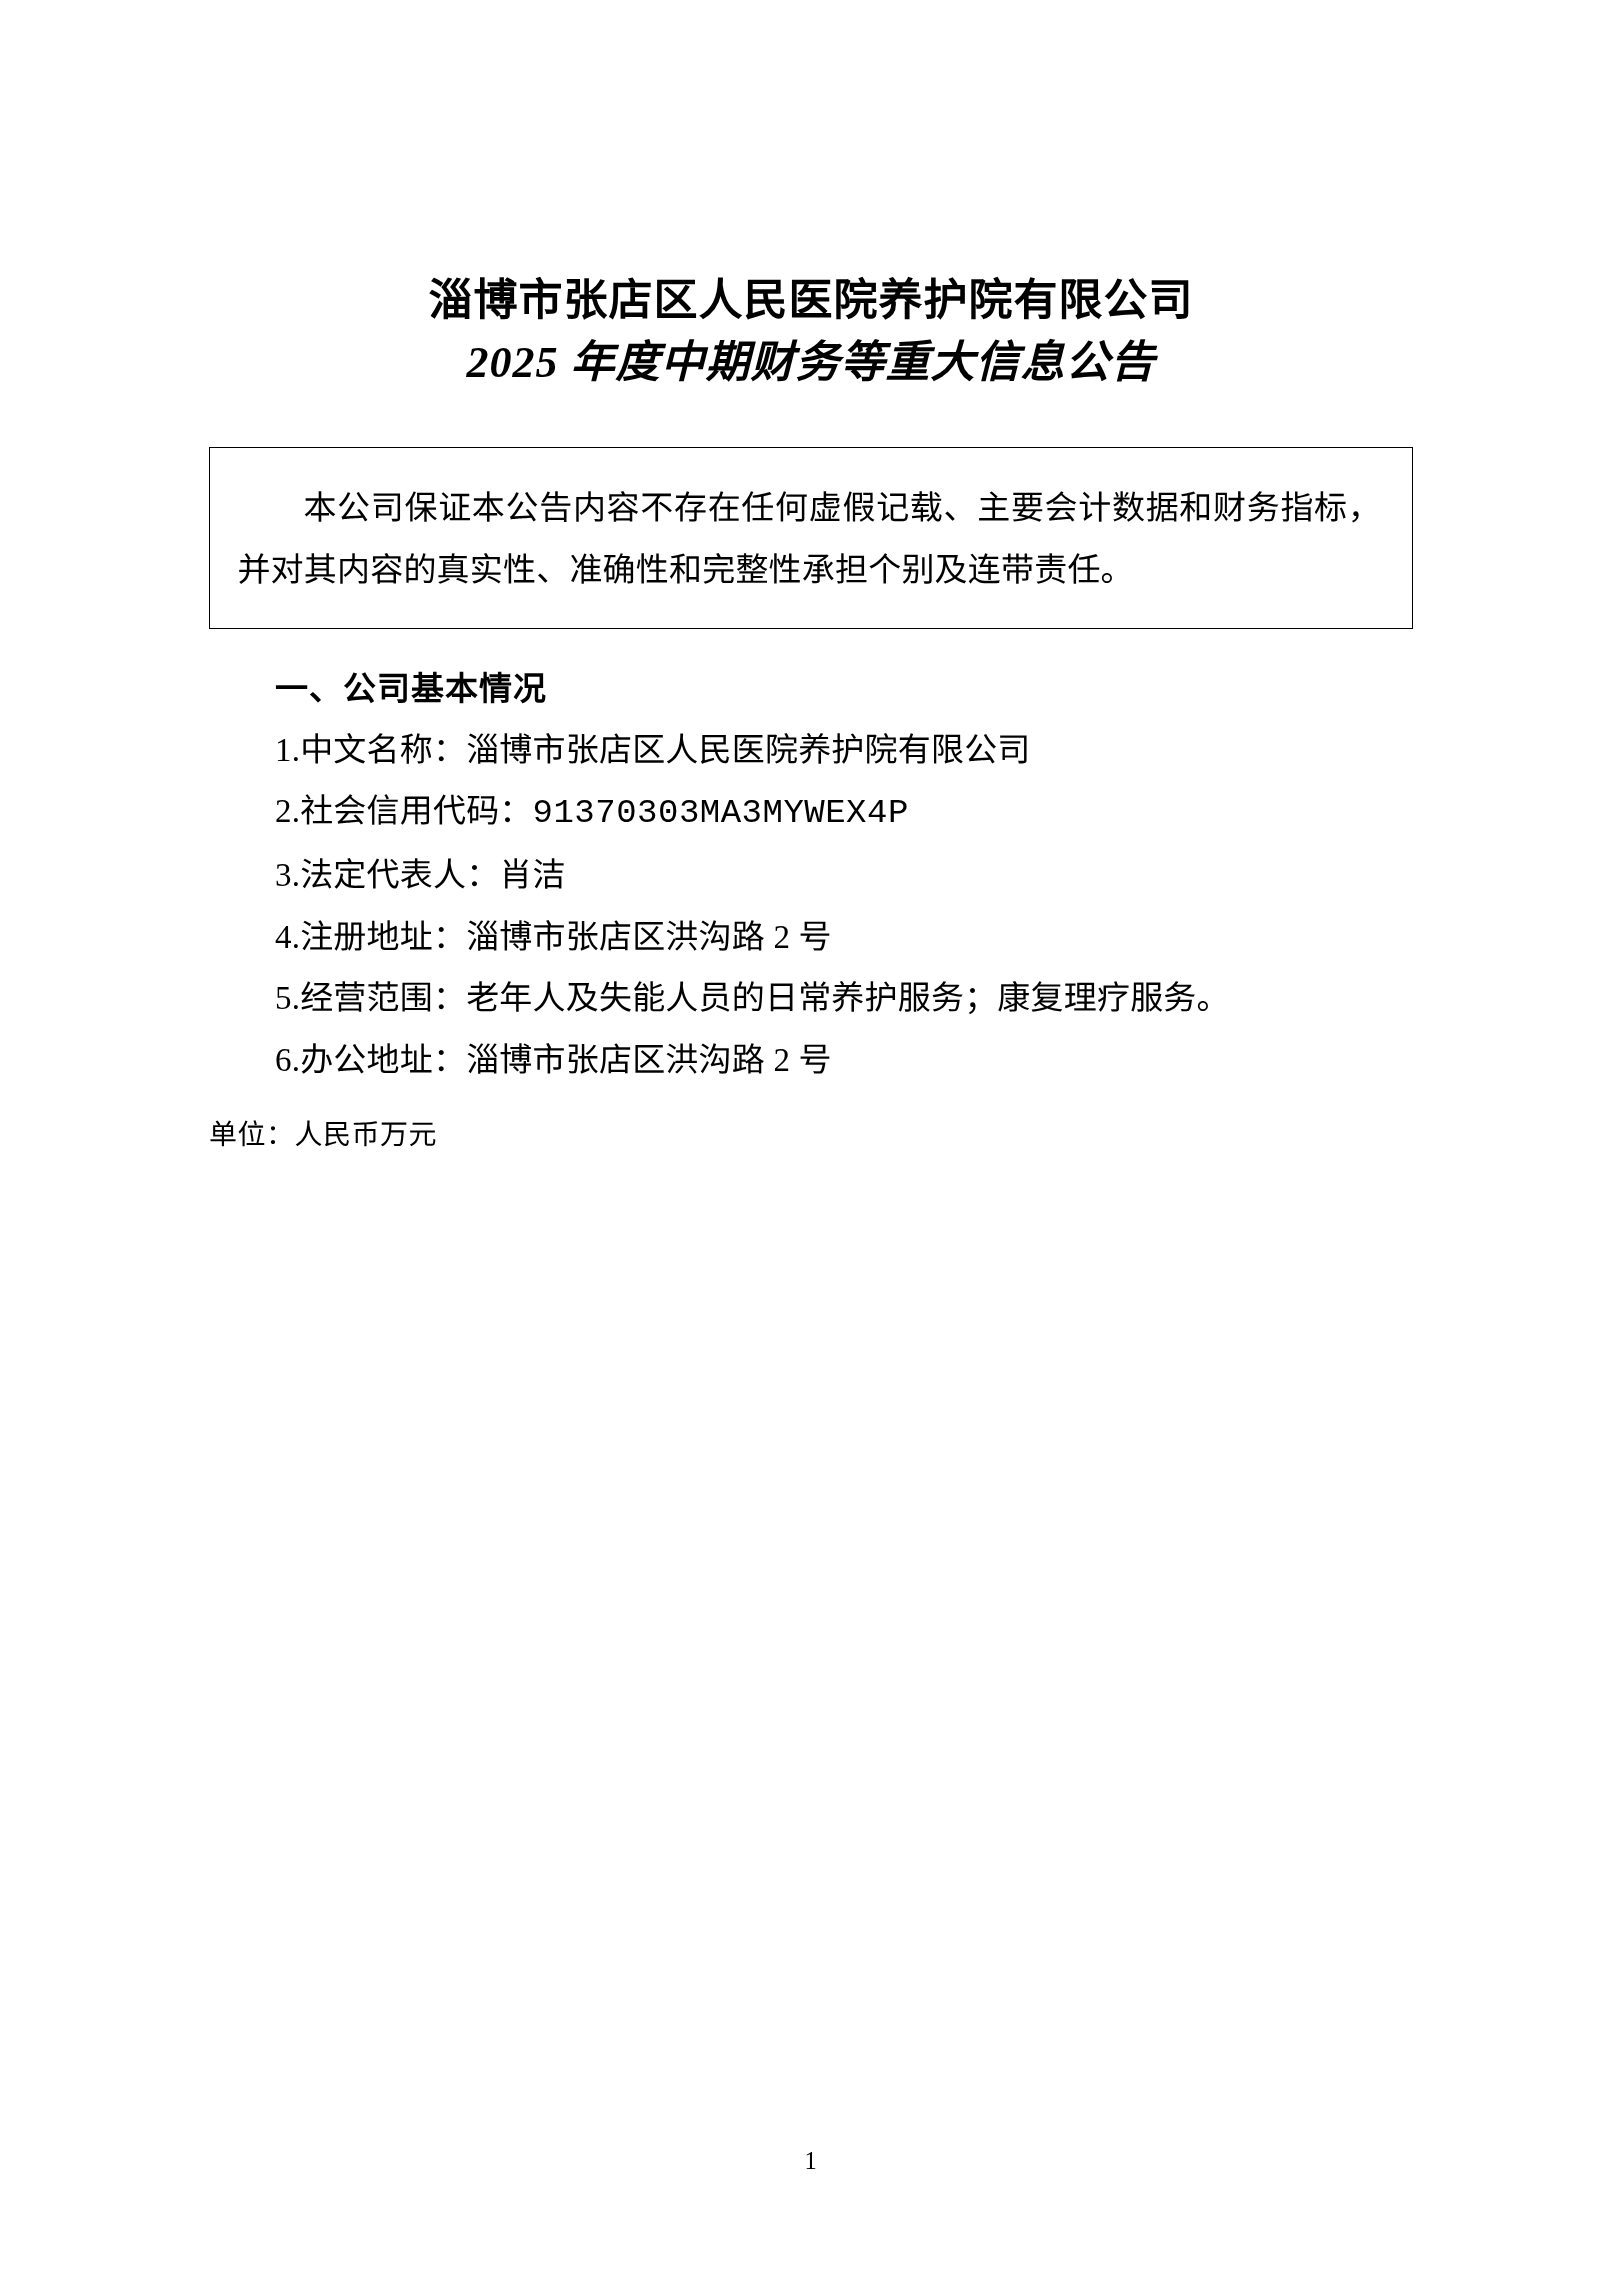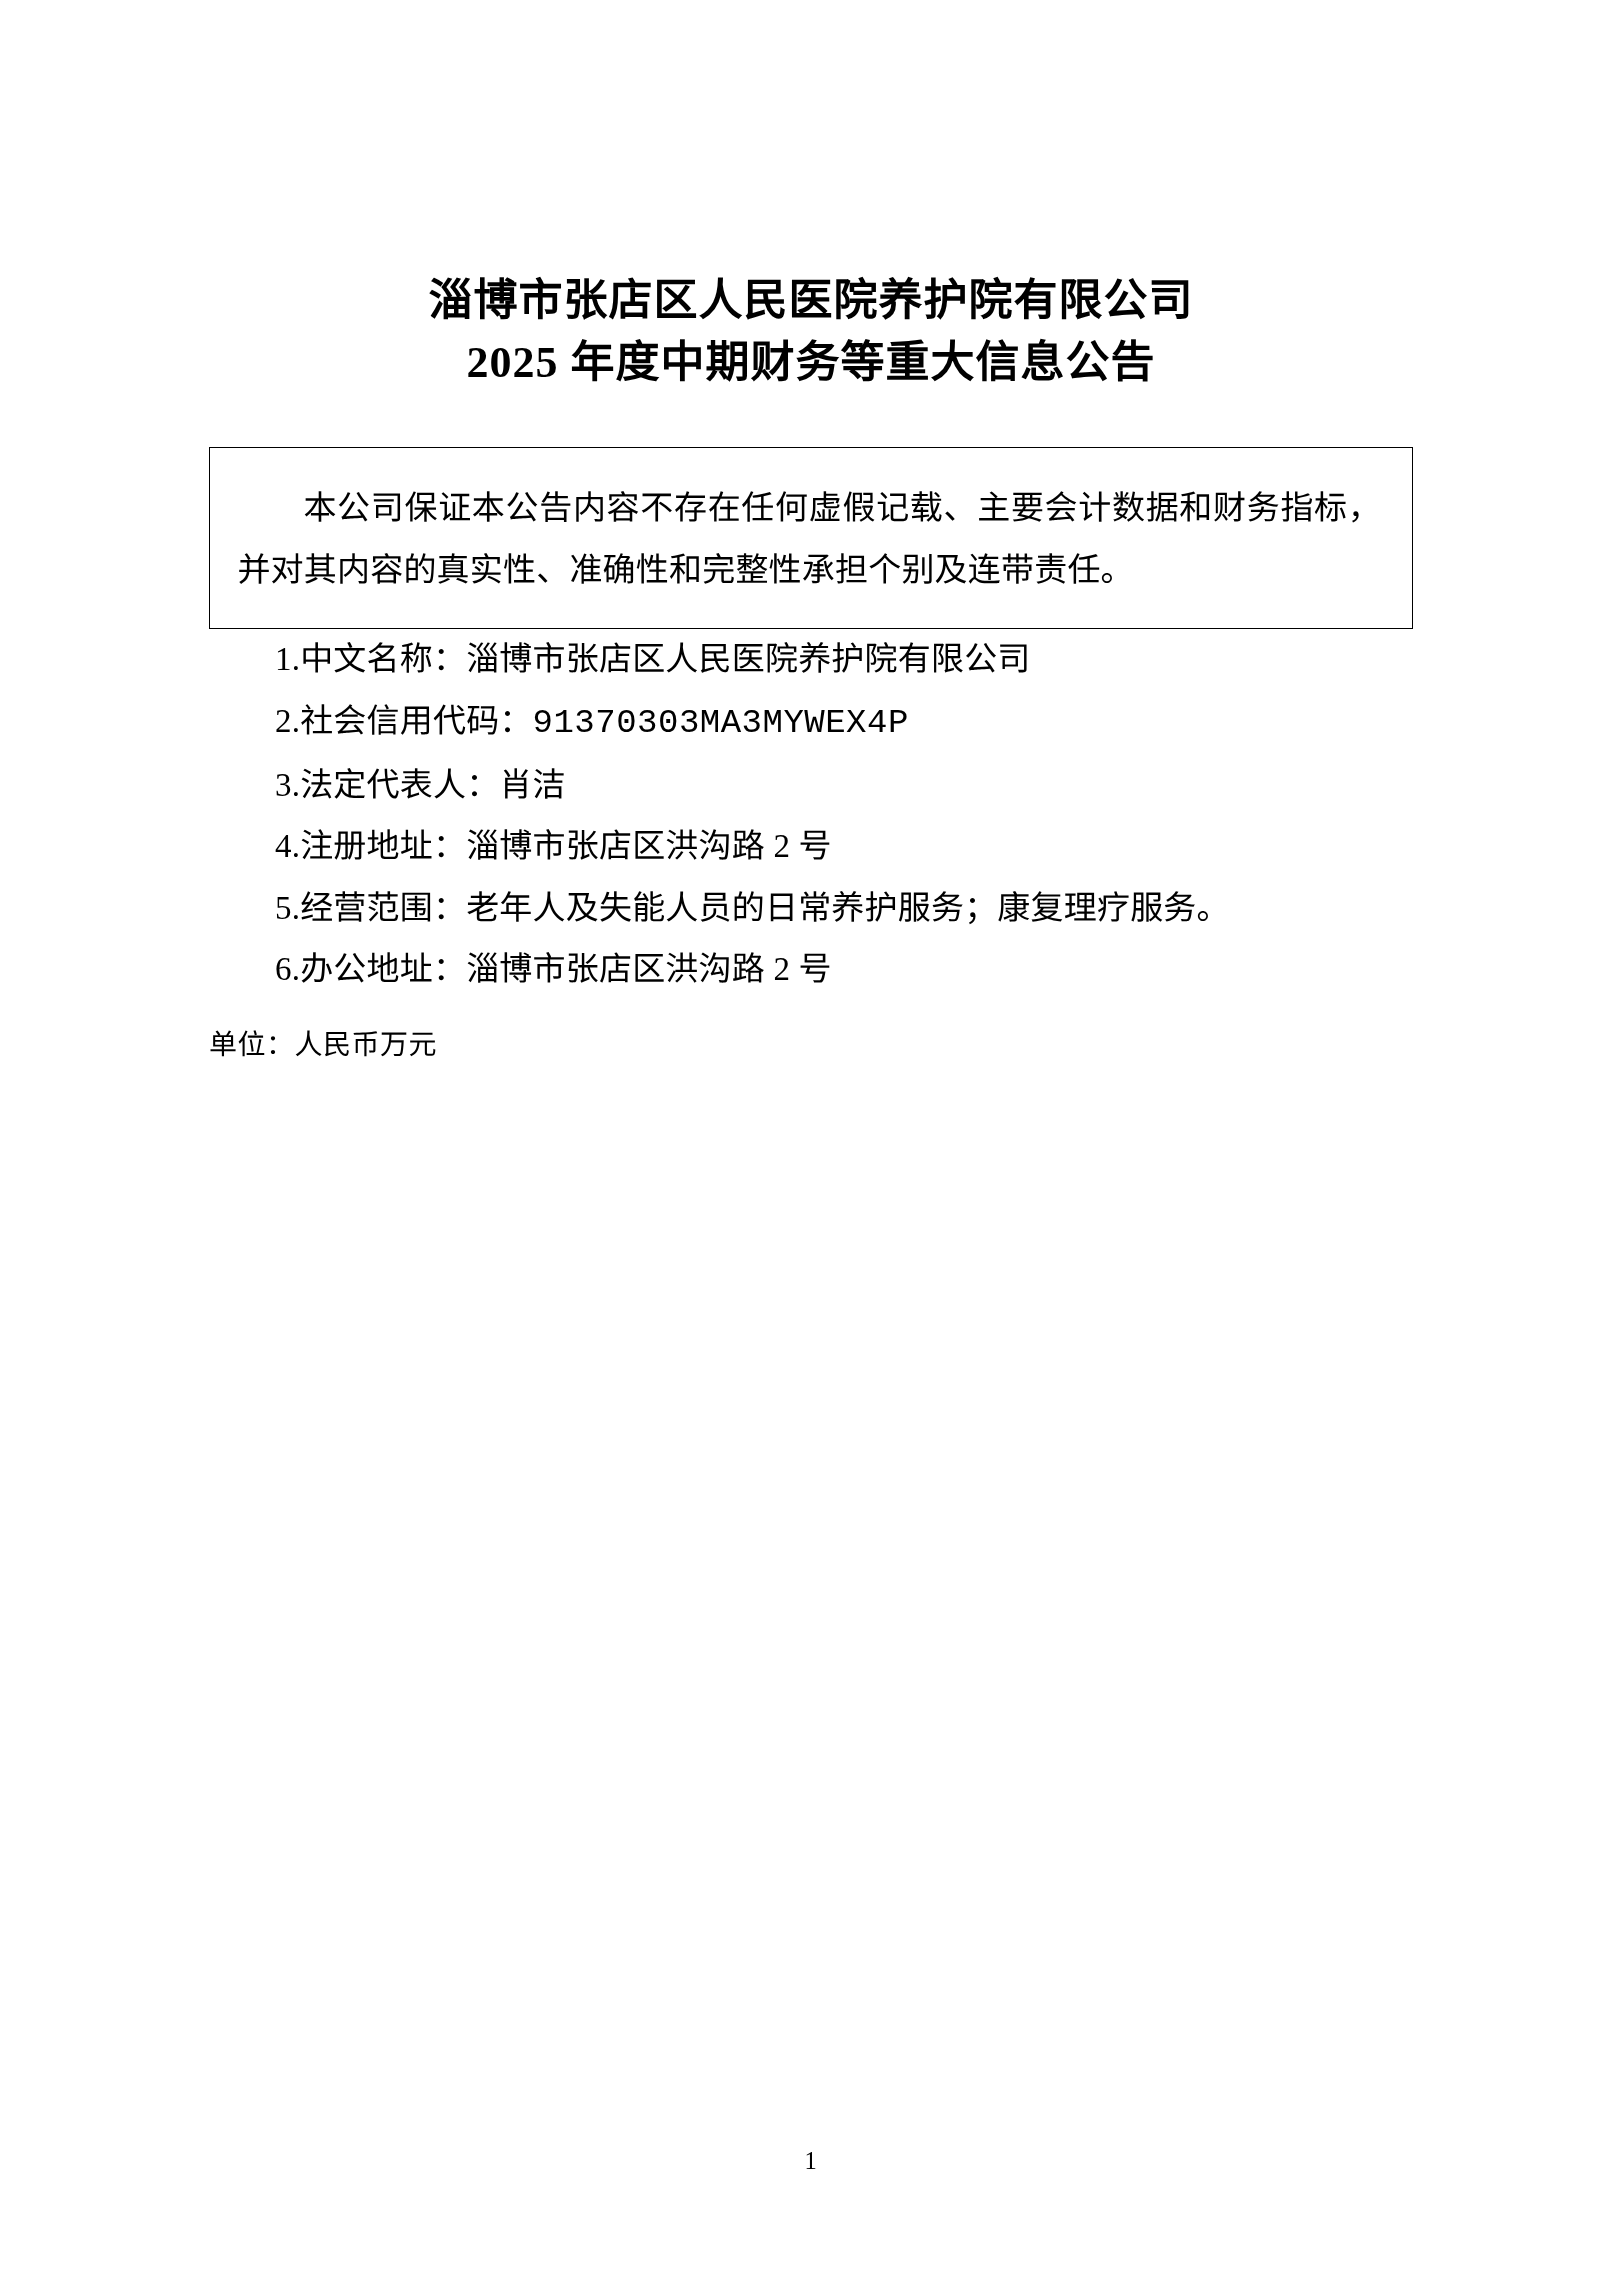--- a/index.html
+++ b/index.html
@@ -33,21 +33,21 @@
   .doc-title {
     text-align: center;
     font-weight: bold;
     font-size: 44px;
     line-height: 1.42;
     letter-spacing: 1px;
     margin-top: 270px;
     font-family: "Liberation Serif", "DejaVu Serif", serif;
   }
   .doc-title .line1 { display: block; }
-  .doc-title .line2 { display: block; }
+  .doc-title .line2 { display: block; font-style: italic; }
 
   
   .statement-box {
     border: 1px solid #000;
     margin-top: 52px;
     padding: 29px 31px 27.4px 27.4px;
     box-sizing: border-box;
   }
   .statement-text {
     font-size: 33px;
@@ -124,20 +124,21 @@
 
     <div class="doc-title">
       <span class="line1">淄博市张店区人民医院养护院有限公司</span>
       <span class="line2">2025 年度中期财务等重大信息公告</span>
     </div>
 
     <div class="statement-box">
       <div class="statement-text">本公司保证本公告内容不存在任何虚假记载、主要会计数据和财务指标，并对其内容的真实性、准确性和完整性承担个别及连带责任。</div>
     </div>
 
+    <div class="section-heading">一、公司基本情况</div>
 
     <div class="para indent">
       <span>1.中文名称：</span><span>淄博市张店区人民医院养护院有限公司</span>
     </div>
 
     <div class="para indent">
       <span>2.社会信用代码：</span><span class="mono">91370303MA3MYWEX4P</span>
     </div>
 
     <div class="para indent">

